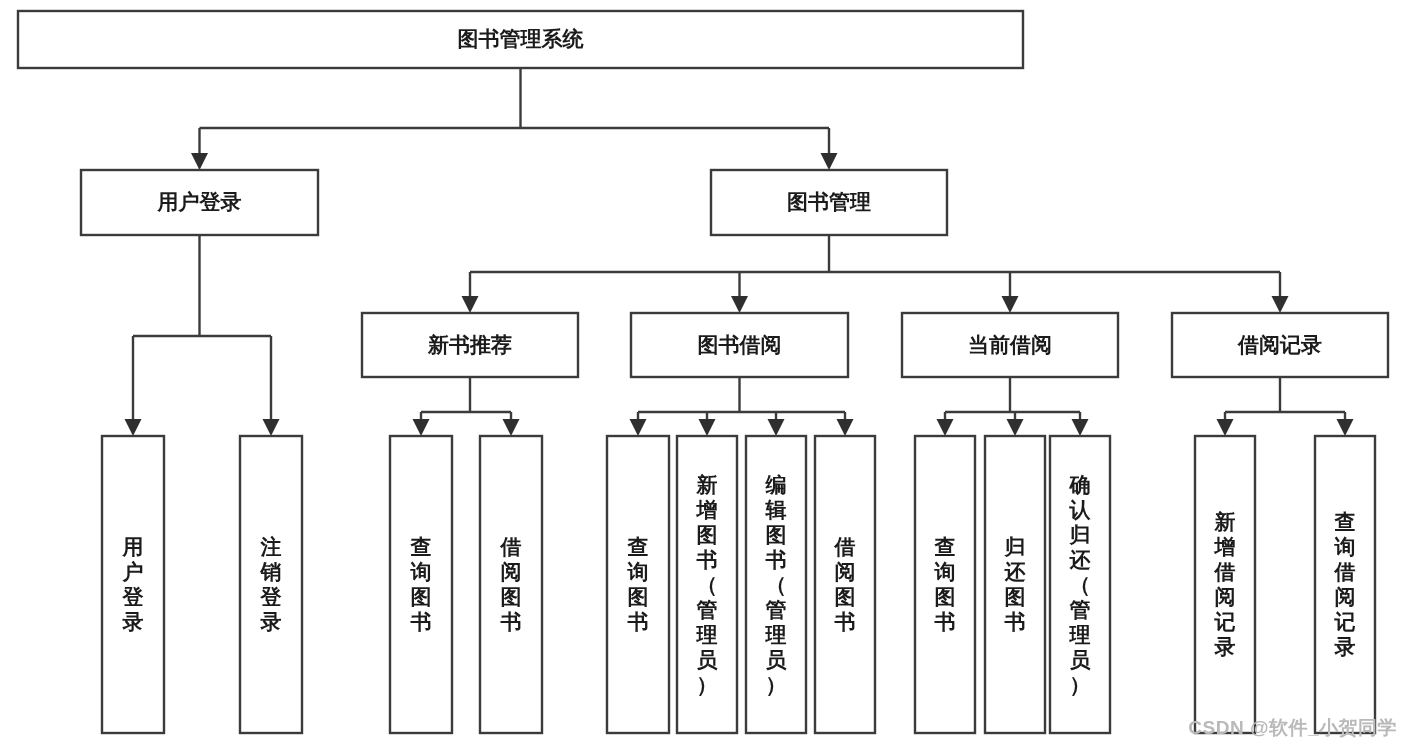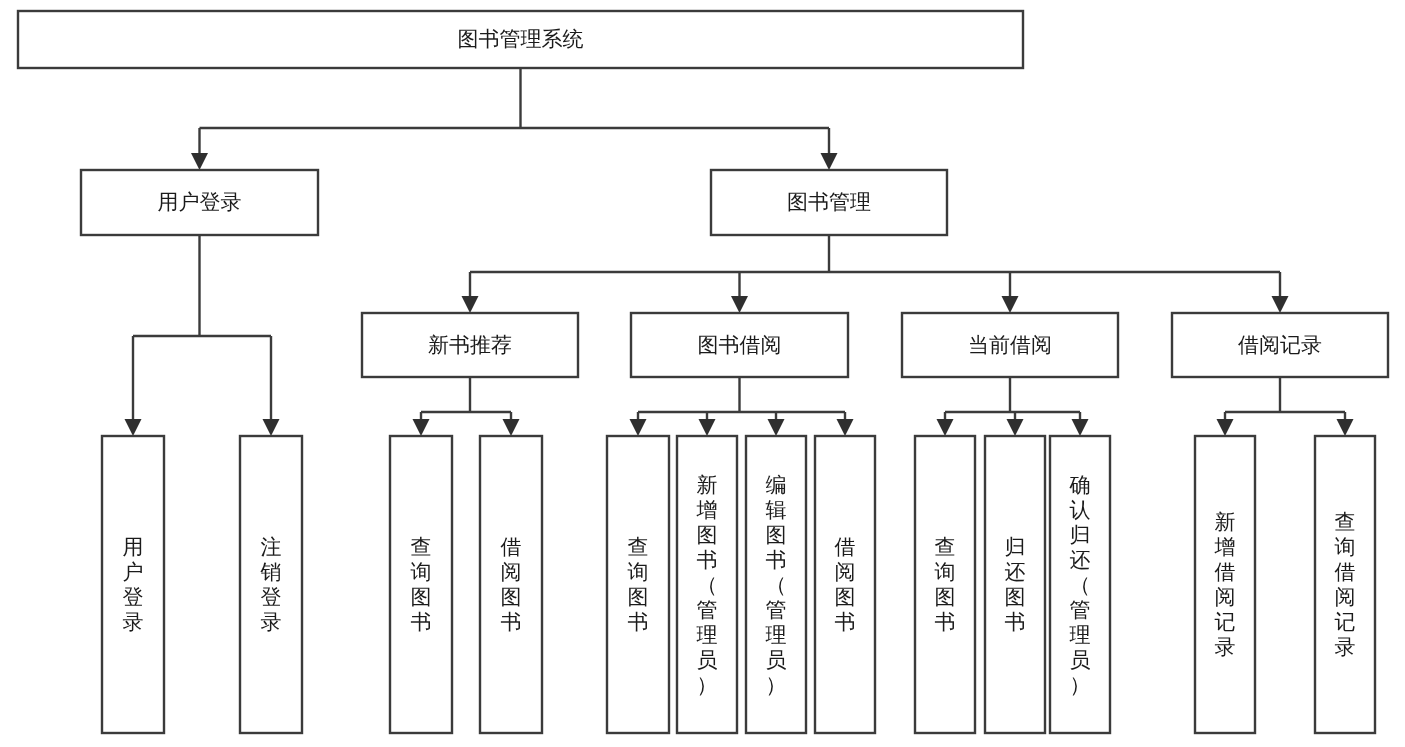--- a/index.html
+++ b/index.html
@@ -9,20 +9,21 @@
   }
   body {
     font-family: "Liberation Sans", "DejaVu Sans", sans-serif;
   }
   #diagram-root {
     position: relative;
     width: 1405px;
     height: 747px;
     background: #ffffff;
     overflow: hidden;
+    font-weight: bold;
   }
   svg#flow-svg {
     position: absolute;
     left: 0;
     top: 0;
     width: 1405px;
     height: 747px;
     display: block;
   }
   .node-box {
@@ -216,14 +217,15 @@
           <rect x="1195" y="436" width="60" height="297" class="node-box"></rect>
           <text x="1225" class="node-label-v"><tspan x="1225" y="529">新</tspan><tspan x="1225" y="554">增</tspan><tspan x="1225" y="579">借</tspan><tspan x="1225" y="604">阅</tspan><tspan x="1225" y="629">记</tspan><tspan x="1225" y="654">录</tspan></text>
         </g>
         <g>
           <rect x="1315" y="436" width="60" height="297" class="node-box"></rect>
           <text x="1345" class="node-label-v"><tspan x="1345" y="529">查</tspan><tspan x="1345" y="554">询</tspan><tspan x="1345" y="579">借</tspan><tspan x="1345" y="604">阅</tspan><tspan x="1345" y="629">记</tspan><tspan x="1345" y="654">录</tspan></text>
         </g>
       </g>
   </svg>
 
+  <div class="watermark">CSDN @软件_小贺同学</div>
 
 </div>
 
 </body></html>

